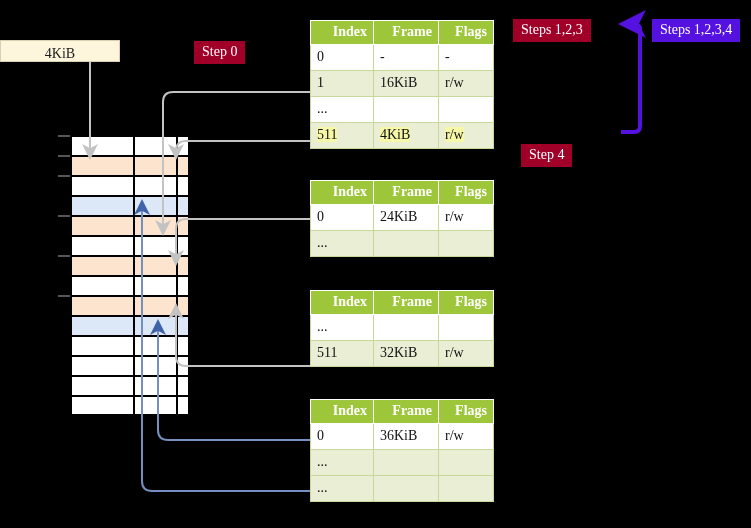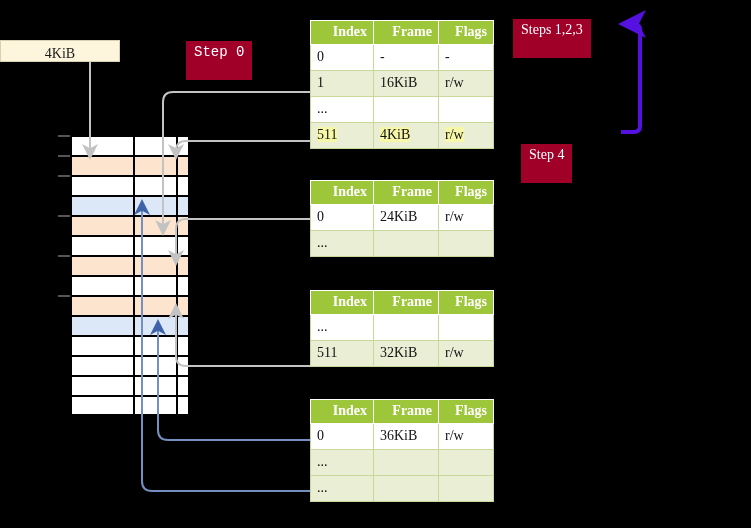--- a/index.html
+++ b/index.html
@@ -22,21 +22,21 @@
     height: 528px;
     background: #000000;
   }
 
   
   .badge {
     position: absolute;
     color: #ffffff;
     font-size: 14px;
     line-height: 1;
-    padding: 4px 8px 21px 8px;
+    padding: 4px 8px 5px 8px;
     white-space: nowrap;
     font-family: "Liberation Serif", "DejaVu Serif", serif;
   }
   .badge-red { background: #a00028; }
   .badge-purple { background: #5511e0; }
 
   
   .sizebox {
     position: absolute;
     background: #fdf5dc;
@@ -123,28 +123,31 @@
 </style>
 </head>
 <body>
 
 <div id="stage">
 
   <div class="sizebox" style="left:0px; top:40px; width:120px; height:22px;">
     <span>4KiB</span>
   </div>
 
-  <div class="badge badge-red" style="left:186px; top:41px;font-family:Liberation Mono, monospace;">
+  <div class="badge badge-red" style="left:194px; top:41px;">
     <span>Step 0</span>
   </div>
 
   <div class="badge badge-red" style="left:513px; top:19px;">
     <span>Steps 1,2,3</span>
   </div>
 
+  <div class="badge badge-purple" style="left:652px; top:19px;">
+    <span>Steps 1,2,3,4</span>
+  </div>
 
   <div class="badge badge-red" style="left:521px; top:144px;">
     <span>Step 4</span>
   </div>
 
   <div class="memcol" style="left:70px; top:135px; width:120px; height:281px;">
     <div class="memrow" style="top:0px;   height:20px; width:116px;"></div>
     <div class="memrow orange" style="top:20px;  height:20px; width:116px;"></div>
     <div class="memrow" style="top:40px;  height:20px; width:116px;"></div>
     <div class="memrow blue" style="top:60px;  height:20px; width:116px;"></div>

